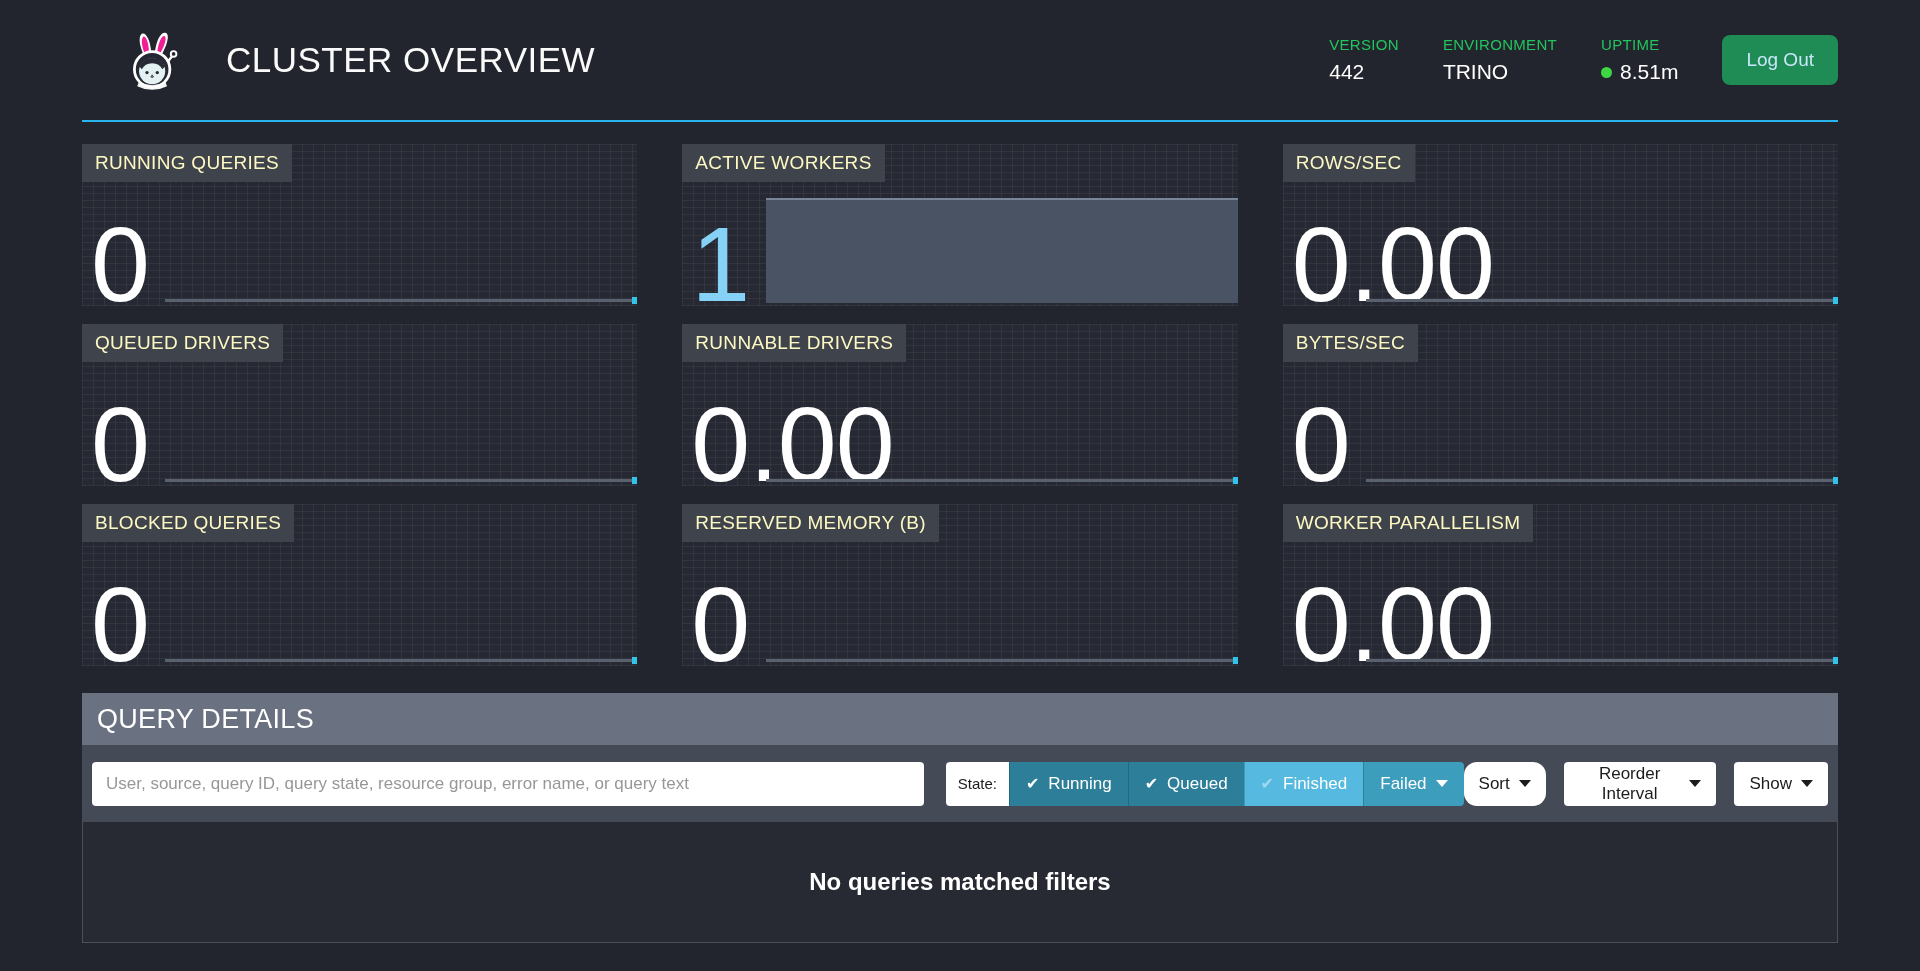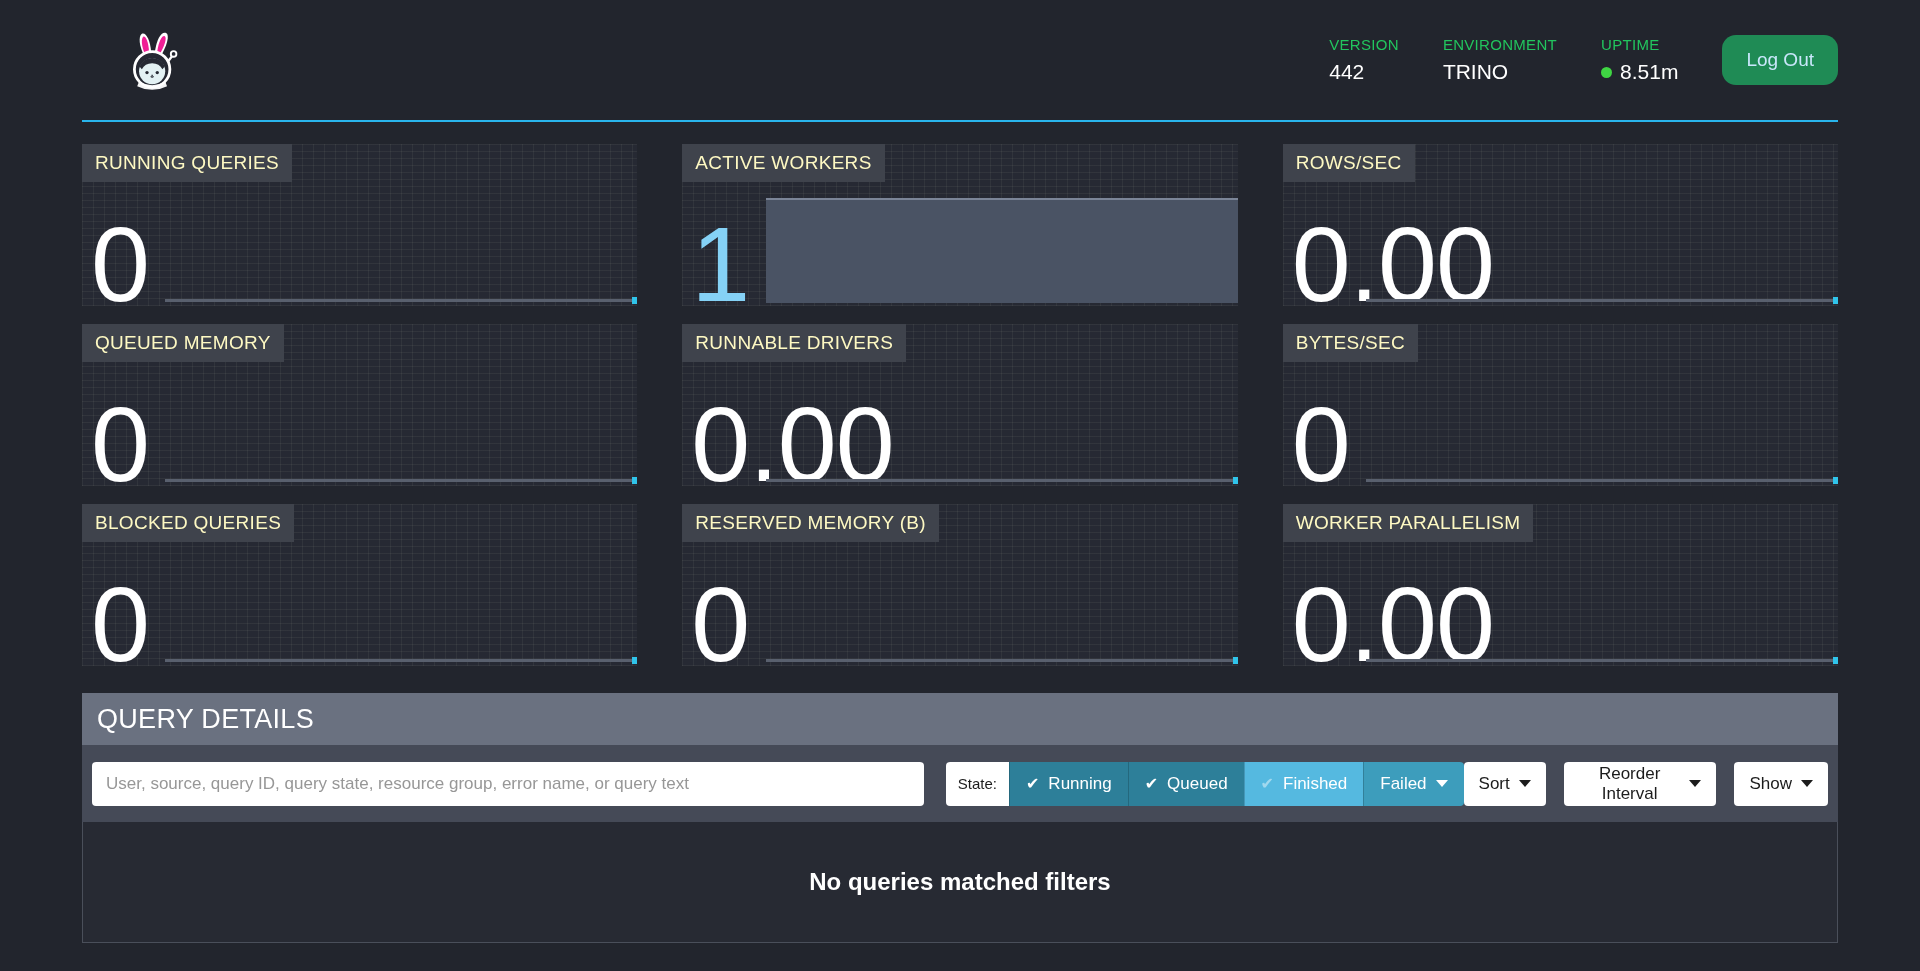--- a/index.html
+++ b/index.html
@@ -15,21 +15,21 @@
   .header { display:flex; align-items:center; height:122px; border-bottom:2px solid #29b5ec; }
   .logo { width:56px; height:62px; margin-left:44px; flex:0 0 auto; }
   .page-title { font-size:35px; font-weight:400; letter-spacing:0.5px; color:#fafafa; margin-left:44px; }
   .header-right { margin-left:auto; display:flex; align-items:center; }
   .hstat { margin-right:44px; }
   .hstat .hlabel { font-size:15px; color:#22c55e; letter-spacing:0.3px; }
   .hstat .hvalue { font-size:21px; color:#fff; margin-top:7px; display:flex; align-items:center; }
   .uptime-dot { width:11px; height:11px; border-radius:50%; background:#3fd643; display:inline-block; margin-right:8px; }
   .logout-btn {
     background:#1f8b55; color:#c9e7fb; font-size:19px; border:none; cursor:pointer;
-    padding:14px 24px; border-radius:14px; margin-right:0; font-family:inherit;
+    padding:14px 24px; border-radius:8px; margin-right:0; font-family:inherit;
   }
 
   
   .metrics-grid {
     display:grid; grid-template-columns:repeat(3,1fr); gap:18px 45px;
     margin-top:22px;
   }
   .metric-card {
     position:relative; height:162px; overflow:hidden;
     background-color:#262933;
@@ -95,21 +95,21 @@
     display:inline-block; margin-left:9px; width:0; height:0;
     border-left:6px solid transparent; border-right:6px solid transparent;
     border-top:7px solid currentColor;
   }
   .white-btn {
     background:#fff; color:#1c1c1c; border:none; border-radius:4px; cursor:pointer;
     height:44px; font-size:17px; font-family:inherit; display:flex; align-items:center;
     padding:0 15px;
   }
   .white-btn .caret { color:#1c1c1c; }
-  .ml-auto { margin-left:auto; }
+  .ml-auto { margin-left:auto;border-radius:13px; }
   .ml-18 { margin-left:18px; }
   .qd-empty {
     height:121px; background:#272a33; border:1px solid #4a4f5a; border-top:none;
     display:flex; align-items:center; justify-content:center;
   }
   .qd-empty-text { font-size:24px; font-weight:bold; color:#fff; }
 </style>
 </head>
 <body>
 
@@ -132,20 +132,21 @@
       <circle cx="28" cy="45" r="14" fill="#e3f1f3"></circle>
       <path d="M14.5 40 A14.5 14.5 0 0 1 41.5 40 L39 43 A12 11 0 0 0 17 43 Z" fill="#262933"></path>
 
       <circle cx="22.5" cy="46.5" r="1.8" fill="#262933"></circle>
       <circle cx="33.5" cy="46.5" r="1.8" fill="#262933"></circle>
       <path d="M26.5 50.5 q1.5 1.8 3 0" stroke="#262933" stroke-width="1.4" fill="none"></path>
       <path d="M28 50.5 v-1.6" stroke="#262933" stroke-width="1.4"></path>
 
       <path d="M14 56 q14 8 28 0 l2 5 q-16 8 -32 0 Z" fill="#fff" opacity="0.95"></path>
     </svg>
+    <div class="page-title">CLUSTER OVERVIEW</div>
 
     <div class="header-right">
       <div class="hstat">
         <div class="hlabel">VERSION</div>
         <div class="hvalue">442</div>
       </div>
       <div class="hstat">
         <div class="hlabel">ENVIRONMENT</div>
         <div class="hvalue">TRINO</div>
       </div>
@@ -176,21 +177,21 @@
     </div>
 
     <div class="metric-card">
       <span class="metric-chip">ROWS/SEC</span>
       <div class="metric-value">0.00</div>
       <div class="spark-line"></div>
       <div class="spark-dot"></div>
     </div>
 
     <div class="metric-card">
-      <span class="metric-chip">QUEUED MEMORY</span>
+      <span class="metric-chip">QUEUED DRIVERS</span>
       <div class="metric-value">0</div>
       <div class="spark-line"></div>
       <div class="spark-dot"></div>
     </div>
 
     <div class="metric-card">
       <span class="metric-chip">RUNNABLE DRIVERS</span>
       <div class="metric-value">0.00</div>
       <div class="spark-line"></div>
       <div class="spark-dot"></div>

